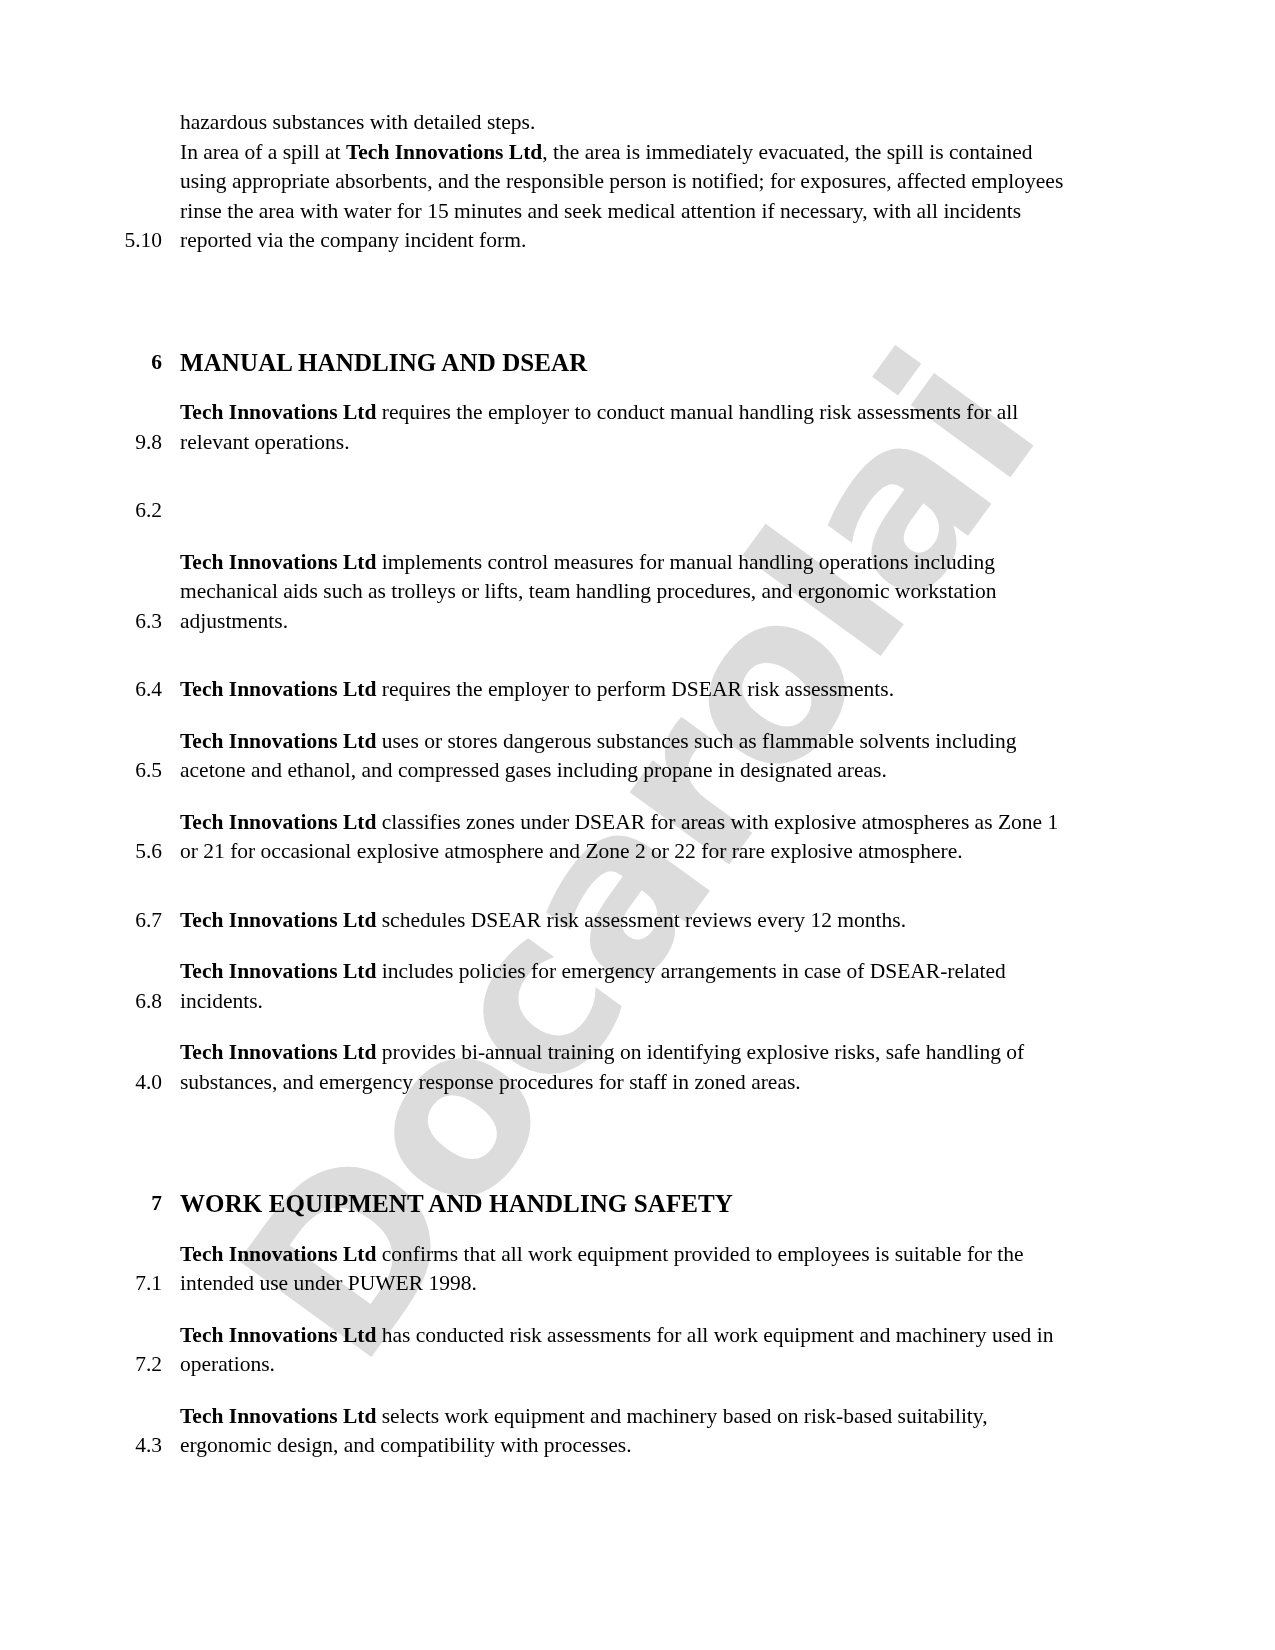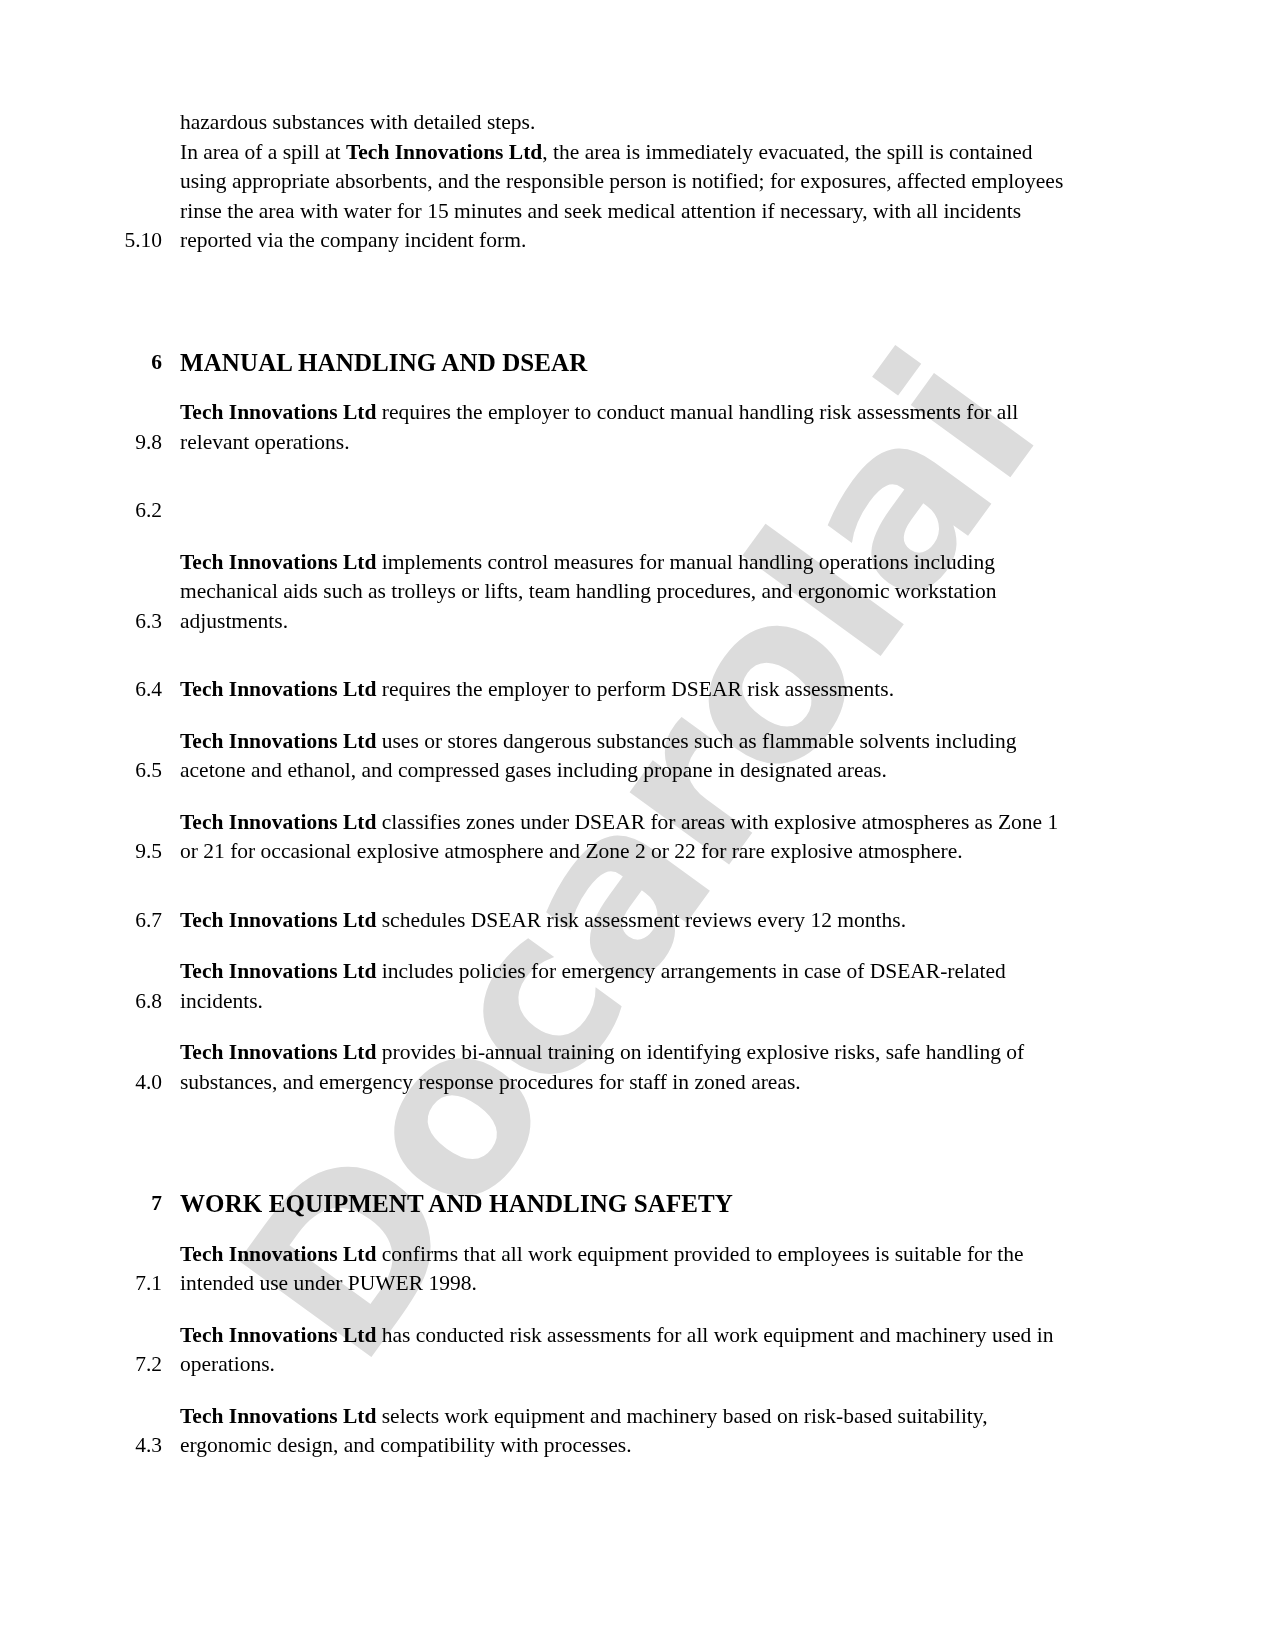--- a/index.html
+++ b/index.html
@@ -169,21 +169,21 @@
       <div class="num">6.4</div>
       <div class="body"><b>Tech Innovations Ltd</b><span> requires the employer to perform DSEAR risk assessments.</span></div>
     </div>
 
     <div class="clause">
       <div class="num">6.5</div>
       <div class="body"><b>Tech Innovations Ltd</b><span> uses or stores dangerous substances such as flammable solvents including acetone and ethanol, and compressed gases including propane in designated areas.</span></div>
     </div>
 
     <div class="clause">
-      <div class="num">9.5</div>
+      <div class="num">5.6</div>
       <div class="body"><b>Tech Innovations Ltd</b><span> classifies zones under DSEAR for areas with explosive atmospheres as Zone 1 or 21 for occasional explosive atmosphere and Zone 2 or 22 for rare explosive atmosphere.</span></div>
     </div>
 
     <div class="clause">
       <div class="num">6.7</div>
       <div class="body"><b>Tech Innovations Ltd</b><span> schedules DSEAR risk assessment reviews every 12 months.</span></div>
     </div>
 
     <div class="clause">
       <div class="num">6.8</div>

